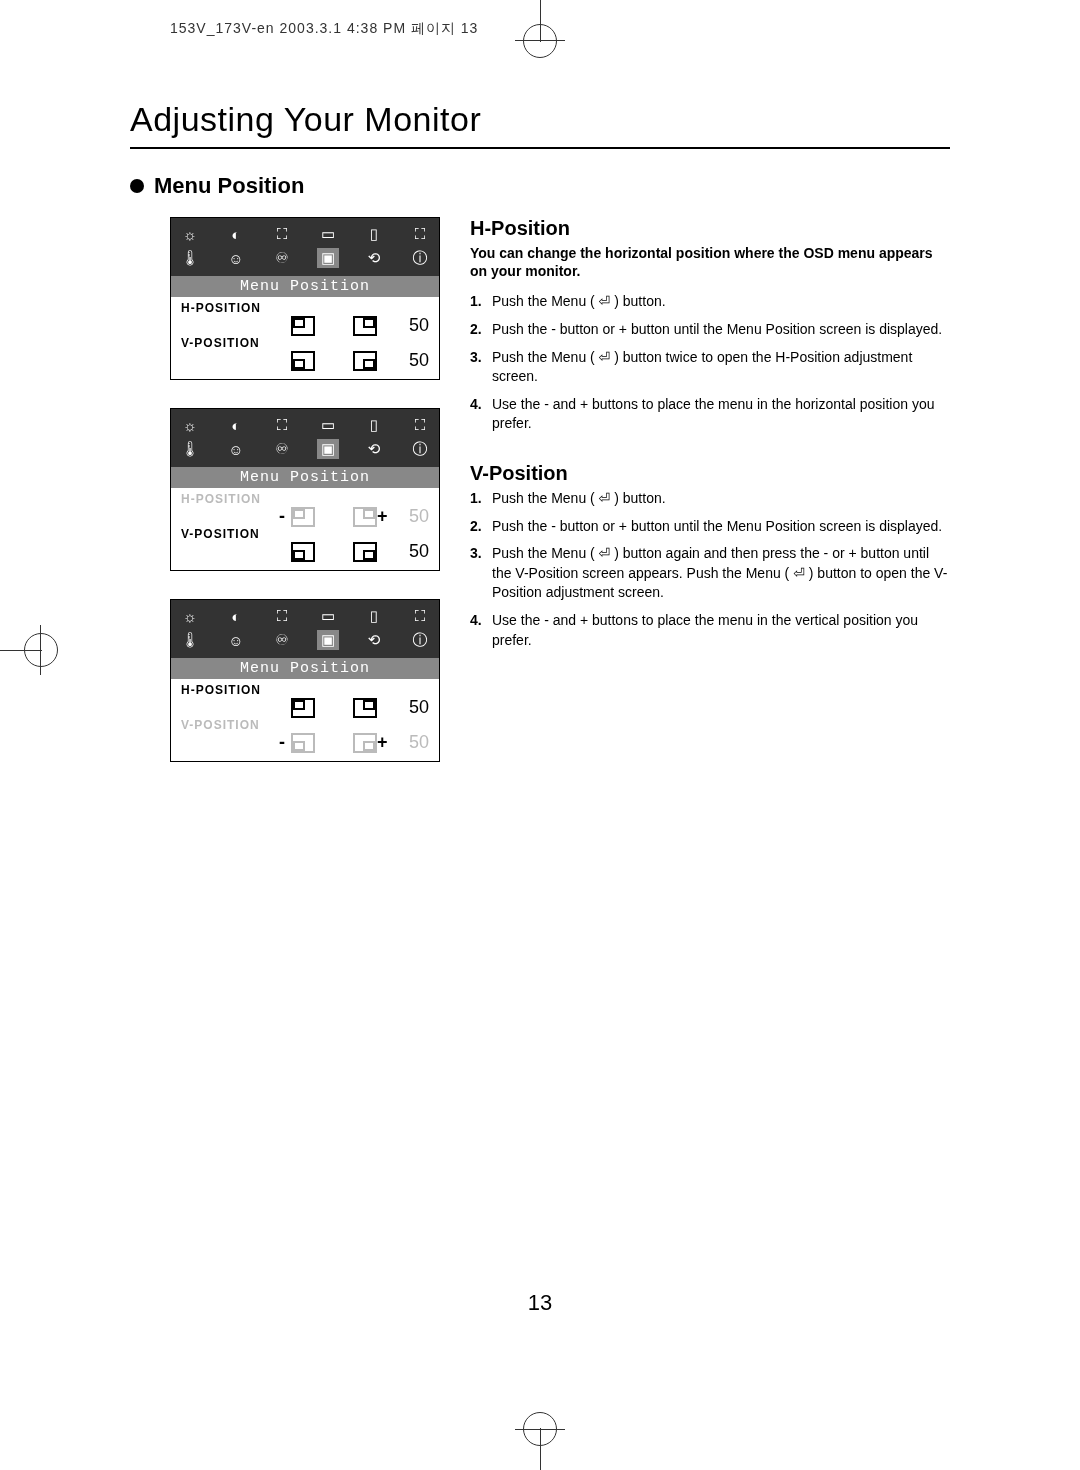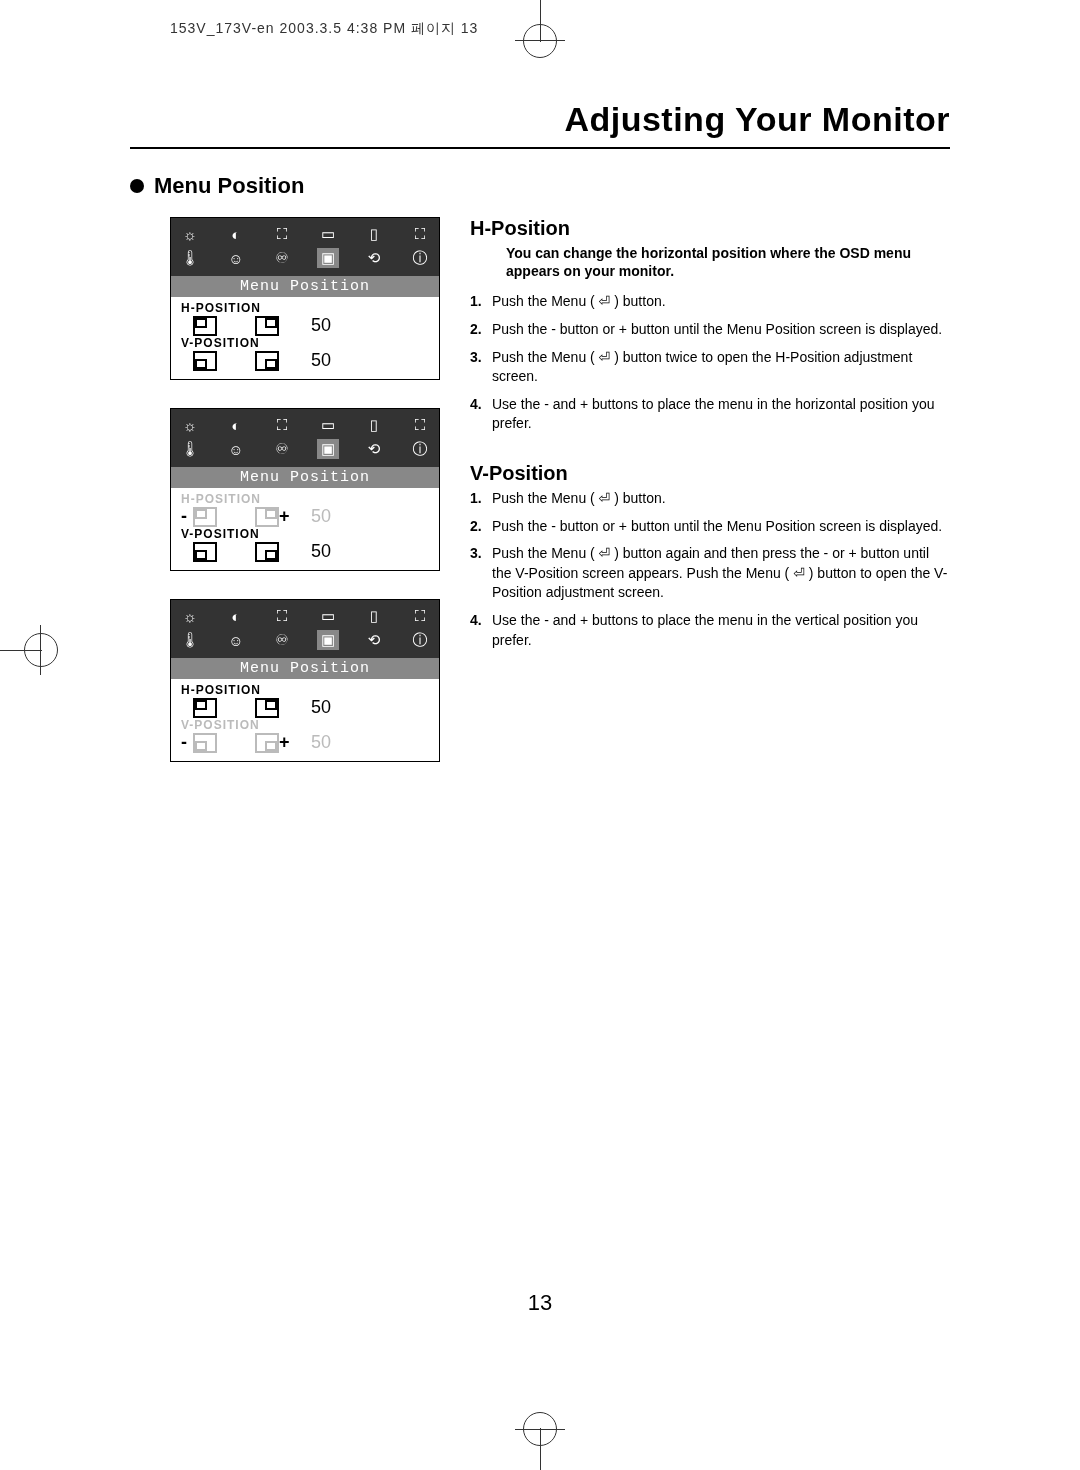--- a/index.html
+++ b/index.html
@@ -130,22 +130,22 @@
     background: #333;
     transform: translateX(-50%);
   }
   .page {
     position: absolute;
     left: 130px;
     right: 130px;
     top: 100px;
   }
   h1.title {
-    text-align: right;
-    font-weight: bold;
+    text-align: left;
+    font-weight: normal;
     font-size: 34px;
     margin: 0;
     padding-bottom: 8px;
     border-bottom: 2px solid #000;
     letter-spacing: 0.5px;
   }
   .section {
     display: flex;
     align-items: center;
     font-size: 22px;
@@ -212,22 +212,23 @@
   }
   .osd-row-label {
     font-size: 12px;
     letter-spacing: 1px;
     font-weight: bold;
   }
   .dim { color: #bbb; }
   .osd-row-val {
     display: flex;
     align-items: center;
-    justify-content: flex-start;
+    justify-content: flex-end;
     font-size: 16px;
+    margin-left: 12px;
   }
   .osd-row-val .icons {
     display: flex;
     align-items: center;
     gap: 38px;
   }
   .osd-row-val .sign {
     width: 12px;
     font-weight: bold;
     font-size: 18px;
@@ -261,21 +262,20 @@
   h3.subhead {
     font-size: 20px;
     font-weight: 900;
     margin: 0 0 4px 0;
   }
   .intro {
     font-size: 14px;
     font-weight: bold;
     margin-bottom: 12px;
     line-height: 1.3;
-    margin-left: 36px;
   }
   ol.steps {
     list-style: none;
     padding: 0;
     margin: 0 0 28px 0;
     font-size: 14px;
   }
   ol.steps li {
     display: flex;
     margin-bottom: 8px;
@@ -290,21 +290,21 @@
     position: absolute;
     left: 50%;
     transform: translateX(-50%);
     top: 1290px;
     font-size: 22px;
   }
 </style>
 </head>
 <body>
 
-<div class="crop-header">153V_173V-en  2003.3.5 4:38 PM  페이지 13</div>
+<div class="crop-header">153V_173V-en  2003.3.1 4:38 PM  페이지 13</div>
 <div class="crop-mark-top">
     <div class="crosshair"></div>
   </div>
 <div class="crop-mark-left">
     <div class="crosshair"></div>
   </div>
 <div class="crop-mark-bottom">
     <div class="crosshair"></div>
   </div>
 

